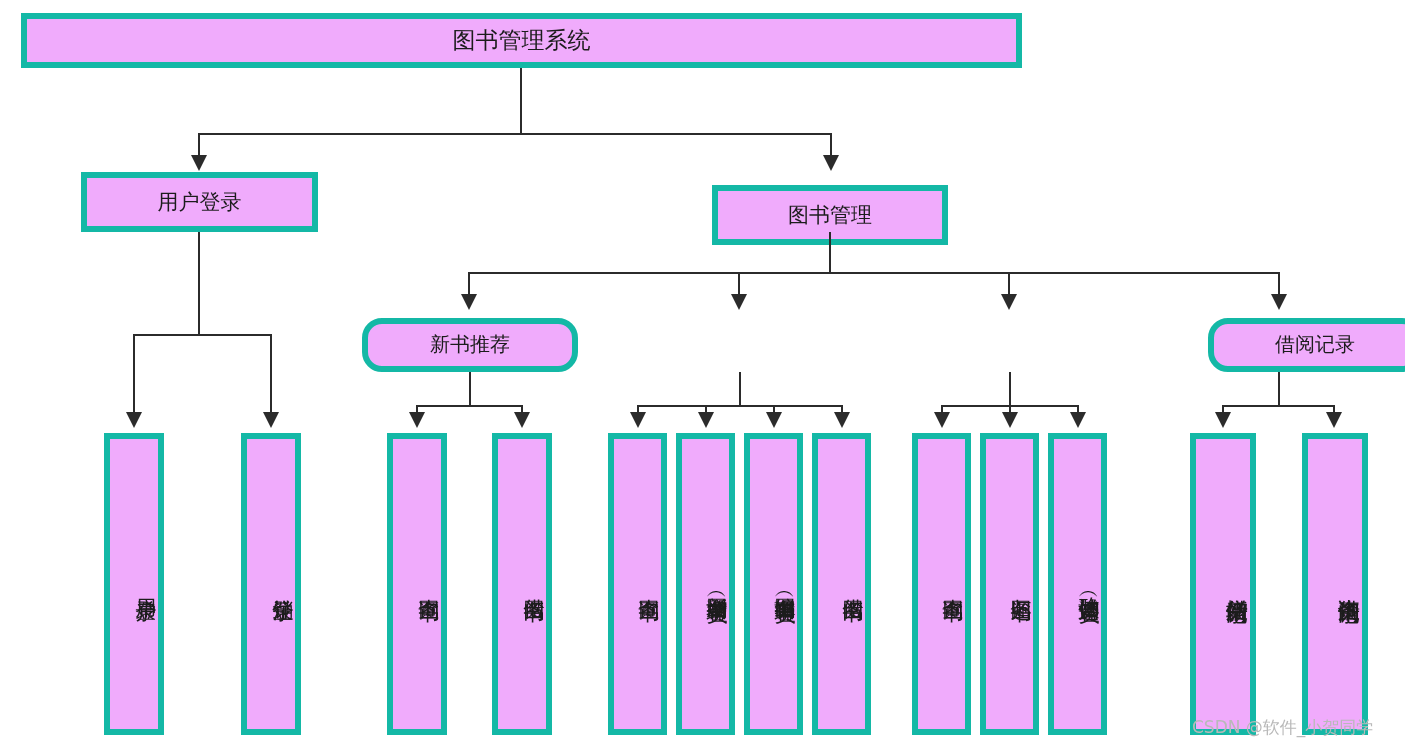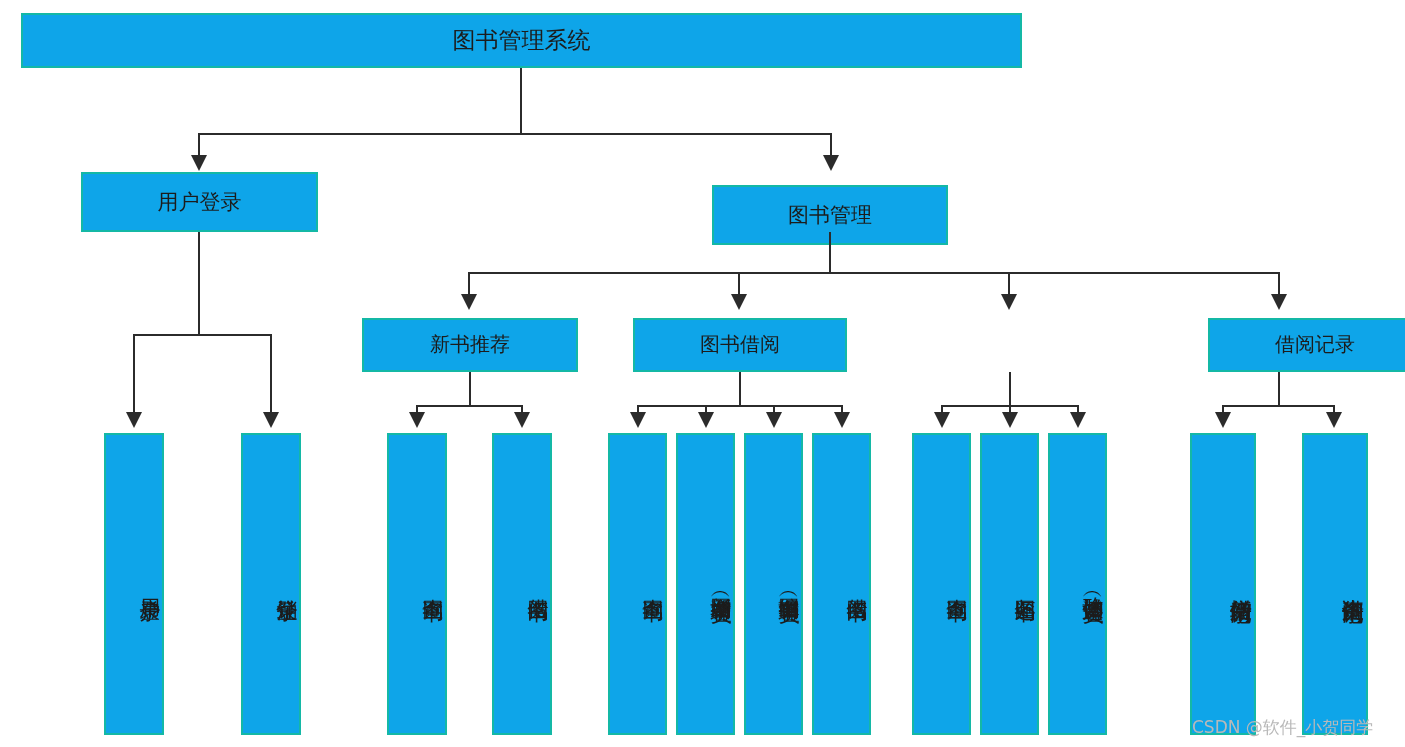--- a/index.html
+++ b/index.html
@@ -14,37 +14,38 @@
   #canvas {
     position: relative;
     width: 1405px;
     height: 747px;
     background: #ffffff;
     overflow: hidden;
   }
   .node {
     position: absolute;
     box-sizing: border-box;
-    border: 2px solid #14b8a6;
-    background: #0ea5e9;
+    border: 6px solid #14b8a6;
+    background: #f0abfc;
     display: flex;
     align-items: center;
     justify-content: center;
     color: #1c1c1c;
     text-align: left;
     line-height: 1.18;
   }
   .node.root {
     font-size: 23px;
   }
   .node.level2 {
     font-size: 21px;
   }
   .node.level3 {
     font-size: 20px;
+    border-radius: 20px;
   }
   .node.leaf {
     font-size: 21px;
     writing-mode: vertical-rl;
     text-orientation: upright;
     letter-spacing: 1px;
     padding-top: 6px;
     padding-bottom: 6px;
     align-items: flex-start;
     justify-content: center;
@@ -106,21 +107,20 @@
   <div class="edge v" style="left:468px; top:272px; width:2px; height:24px;"></div>
   <div class="arrow" style="left:461px; top:294px;"></div>
   <div class="edge v" style="left:738px; top:272px; width:2px; height:24px;"></div>
   <div class="arrow" style="left:731px; top:294px;"></div>
   <div class="edge v" style="left:1008px; top:272px; width:2px; height:24px;"></div>
   <div class="arrow" style="left:1001px; top:294px;"></div>
   <div class="edge v" style="left:1278px; top:272px; width:2px; height:24px;"></div>
   <div class="arrow" style="left:1271px; top:294px;"></div>
 
   <div class="node level3" style="left:362px; top:318px; width:216px; height:54px;">新书推荐</div>
-  <div class="node level3" style="left:633px; top:318px; width:214px; height:54px;">图书借阅</div>
   <div class="node level3" style="left:1172px; top:318px; width:214px; height:54px;margin-left:36px;">借阅记录</div>
 
   <div class="edge v" style="left:469px; top:372px; width:2px; height:34px;"></div>
   <div class="edge h" style="left:416px; top:405px; width:107px; height:2px;"></div>
   <div class="edge v" style="left:416px; top:405px; width:2px; height:9px;"></div>
   <div class="arrow" style="left:409px; top:412px;"></div>
   <div class="edge v" style="left:521px; top:405px; width:2px; height:9px;"></div>
   <div class="arrow" style="left:514px; top:412px;"></div>
 
   <div class="edge v" style="left:739px; top:372px; width:2px; height:34px;"></div>

